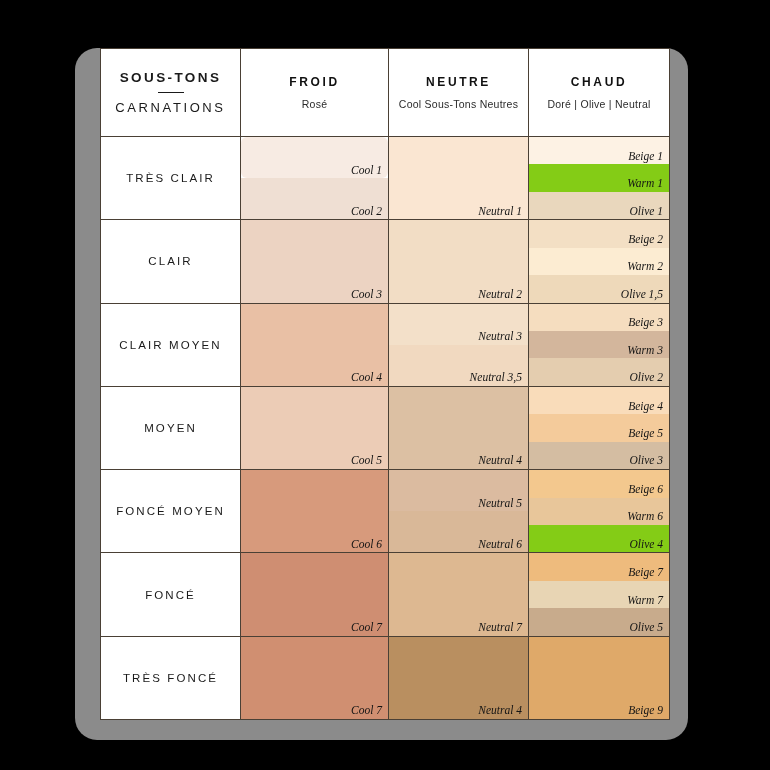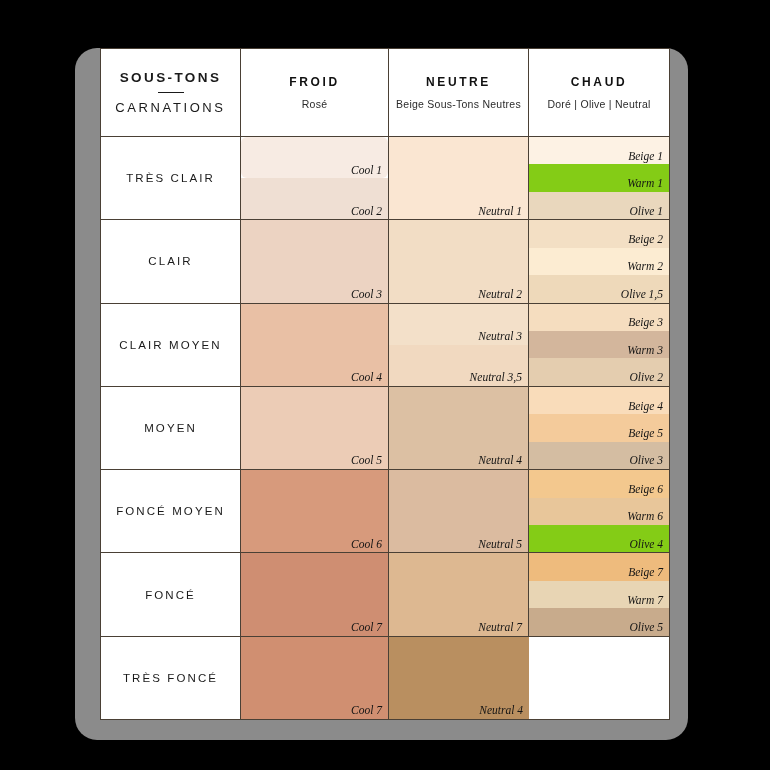--- a/index.html
+++ b/index.html
@@ -140,21 +140,21 @@
         <div class="corner-bottom">CARNATIONS</div>
       </div>
 
       <div class="head-cell froid">
         <div class="head-title">FROID</div>
         <div class="head-sub">Rosé</div>
       </div>
 
       <div class="head-cell neutre">
         <div class="head-title">NEUTRE</div>
-        <div class="head-sub">Beige Sous-Tons Neutres</div>
+        <div class="head-sub">Cool Sous-Tons Neutres</div>
       </div>
 
       <div class="head-cell chaud">
         <div class="head-title">CHAUD</div>
         <div class="head-sub">Doré | Olive | Neutral</div>
       </div>
 
     </div>
 
     <div class="body" id="matrix-body">
@@ -264,20 +264,23 @@
           <div class="row-label">FONCÉ MOYEN</div>
           <div class="swatch-col col-froid">
             <div class="swatch" style="background: rgb(215, 154, 124);">
               <div class="swatch-label">Cool 6</div>
             </div>
           </div>
           <div class="swatch-col col-neutre">
             <div class="swatch" style="background: rgb(219, 187, 160);">
               <div class="swatch-label">Neutral 5</div>
             </div>
+            <div class="swatch" style="background: rgb(217, 184, 152);">
+              <div class="swatch-label">Neutral 6</div>
+            </div>
           </div>
           <div class="swatch-col col-chaud">
             <div class="swatch" style="background: rgb(243, 200, 142);">
               <div class="swatch-label">Beige 6</div>
             </div>
             <div class="swatch" style="background: rgb(232, 198, 154);">
               <div class="swatch-label">Warm 6</div>
             </div>
             <div class="swatch" style="background: #84cc16;">
               <div class="swatch-label">Olive 4</div>
@@ -313,17 +316,22 @@
           <div class="swatch-col col-froid">
             <div class="swatch" style="background: rgb(208, 143, 113);">
               <div class="swatch-label">Cool 7</div>
             </div>
           </div>
           <div class="swatch-col col-neutre">
             <div class="swatch" style="background: rgb(185, 143, 96);">
               <div class="swatch-label">Neutral 4</div>
             </div>
           </div>
+          <div class="swatch-col col-chaud">
+            <div class="swatch" style="background: rgb(223, 169, 105);">
+              <div class="swatch-label">Beige 9</div>
+            </div>
+          </div>
         </div>
       </div>
 
   </div>
 </div>
 
 </body></html>

